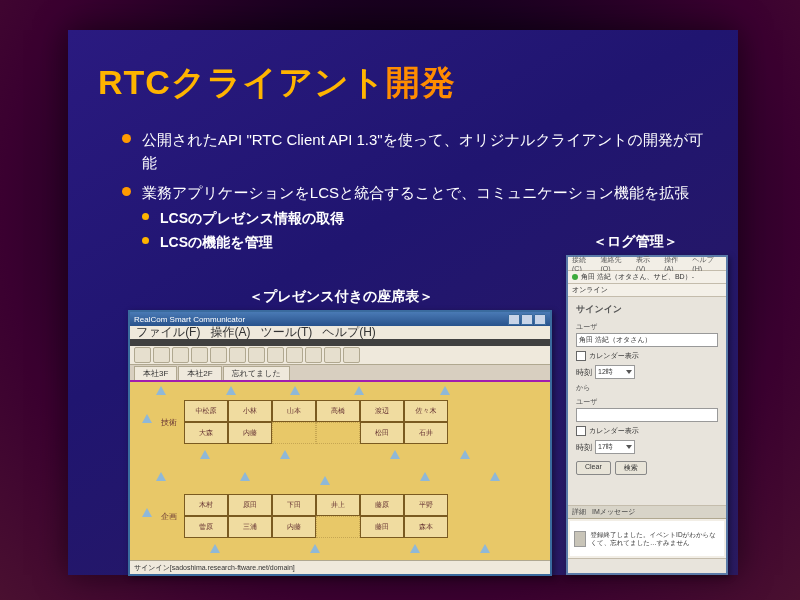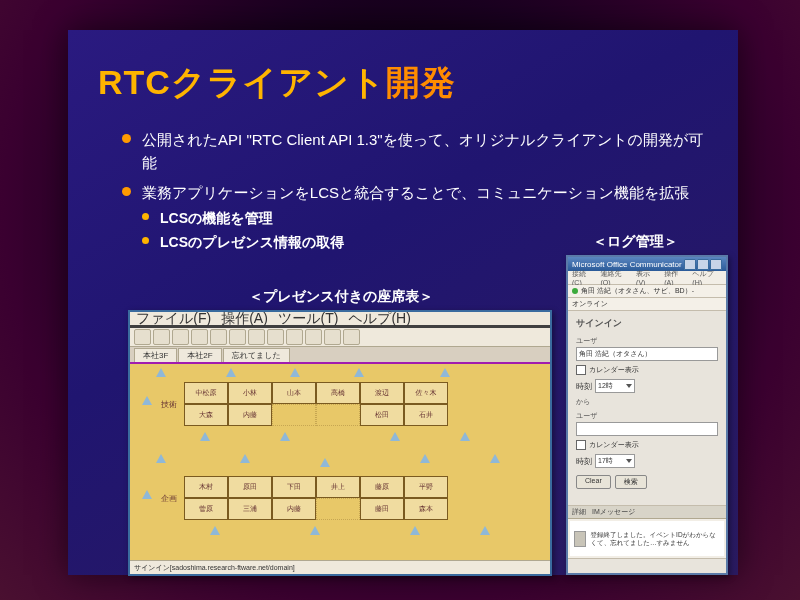--- a/index.html
+++ b/index.html
@@ -16,21 +16,21 @@
   ul.sub>li:before{content:"";position:absolute;left:0;top:5px;width:7px;height:7px;background:#ffb400;border-radius:50%;}
   .caption{position:absolute;font-size:14px;font-weight:bold;color:#fff;}
   .cap1{left:181px;top:258px;}
   .cap2{left:525px;top:203px;}
 
   
   .win1{position:absolute;left:60px;top:280px;width:420px;height:262px;background:#d8cfc0;border:2px solid #3a6b9e;box-shadow:2px 2px 6px rgba(0,0,0,.4);display:flex;flex-direction:column;font-size:8px;}
   .win1 .titlebar{height:14px;background:linear-gradient(#4a7ab5,#28528c);color:#fff;display:flex;align-items:center;padding:0 4px;justify-content:space-between;font-size:8px;}
   .winbtns{display:flex;gap:1px;}
   .winbtn{width:10px;height:9px;background:#c8d4e8;border:1px solid #3a6b9e;border-radius:1px;}
-  .menubar{height:13px;background:#efe9dc;border-bottom:3px solid #404040;display:flex;align-items:center;gap:10px;padding:0 6px;color:#333;font-size:14px;}
+  .menubar{height:13px;background:#efe9dc;border-bottom:7px solid #404040;display:flex;align-items:center;gap:10px;padding:0 6px;color:#333;font-size:12px;}
   .toolbar{height:18px;background:#efe9dc;border-bottom:1px solid #b0a890;display:flex;align-items:center;gap:2px;padding:0 4px;}
   .tbtn{width:15px;height:14px;background:#e6dfce;border:1px solid #b0a890;border-radius:2px;}
   .tabs{height:15px;display:flex;align-items:flex-end;gap:1px;padding:0 4px;background:#d8cfc0;}
   .tab{padding:1px 8px;background:#efe9dc;border:1px solid #b0a890;border-bottom:none;font-size:8px;color:#333;}
   .seatarea{flex:1;background:#e8c868;position:relative;border-top:2px solid #a21caf;}
   .group{position:absolute;display:flex;flex-direction:column;}
   .group .grouplabel{position:absolute;left:-26px;top:50%;transform:translateY(-50%);width:22px;text-align:center;font-size:8px;color:#633;background:#e8c868;}
   .row{display:flex;}
   .seat{width:44px;height:22px;border:1px solid #7a5a20;background:#f0dca0;font-size:7px;color:#633;display:flex;align-items:center;justify-content:center;position:relative;box-sizing:border-box;}
   .seat.empty{background:transparent;border:1px dotted rgba(122,90,32,.3);}
@@ -68,30 +68,38 @@
   <div class="slide">
 
     <div class="title">
       <span class="yellow">RTC</span><span class="yellow">クライアント</span><span class="orange">開発</span>
     </div>
 
     <ul class="bullets">
       <li><span>公開されたAPI "RTC Client API 1.3"を使って、オリジナルクライアントの開発が可能</span></li>
       <li><span>業務アプリケーションをLCSと統合することで、コミュニケーション機能を拡張</span>
         <ul class="sub">
+          <li>LCSのプレゼンス情報の取得</li>
           <li>LCSの機能を管理</li>
-          <li>LCSのプレゼンス情報の取得</li>
         </ul>
       </li>
     </ul>
 
     <div class="caption cap1">＜プレゼンス付きの座席表＞</div>
     <div class="caption cap2">＜ログ管理＞</div>
 
     <div class="win1">
+      <div class="titlebar">
+        <span>RealCom Smart Communicator</span>
+        <div class="winbtns">
+          <div class="winbtn"></div>
+          <div class="winbtn"></div>
+          <div class="winbtn"></div>
+        </div>
+      </div>
       <div class="menubar">
         <span>ファイル(F)</span>
         <span>操作(A)</span>
         <span>ツール(T)</span>
         <span>ヘルプ(H)</span>
       </div>
       <div class="toolbar">
         <div class="tbtn"></div>
         <div class="tbtn"></div>
         <div class="tbtn"></div>
@@ -174,28 +182,20 @@
         <div class="cone" style="left:180px;top:162px;"></div>
         <div class="cone" style="left:280px;top:162px;"></div>
         <div class="cone" style="left:350px;top:162px;"></div>
       </div>
       <div class="statusbar">
         <span>サインイン[sadoshima.research-ftware.net/domain]</span>
       </div>
     </div>
 
     <div class="win2">
-      <div class="titlebar">
-        <span>Microsoft Office Communicator</span>
-        <div class="winbtns">
-          <div class="winbtn"></div>
-          <div class="winbtn"></div>
-          <div class="winbtn"></div>
-        </div>
-      </div>
       <div class="menubar">
         <span>接続(C)</span>
         <span>連絡先(O)</span>
         <span>表示(V)</span>
         <span>操作(A)</span>
         <span>ヘルプ(H)</span>
       </div>
       <div class="statusline">
         <div class="sdot"></div>
         <span>角田 浩紀（オタさん、サビ、BD）-</span>

